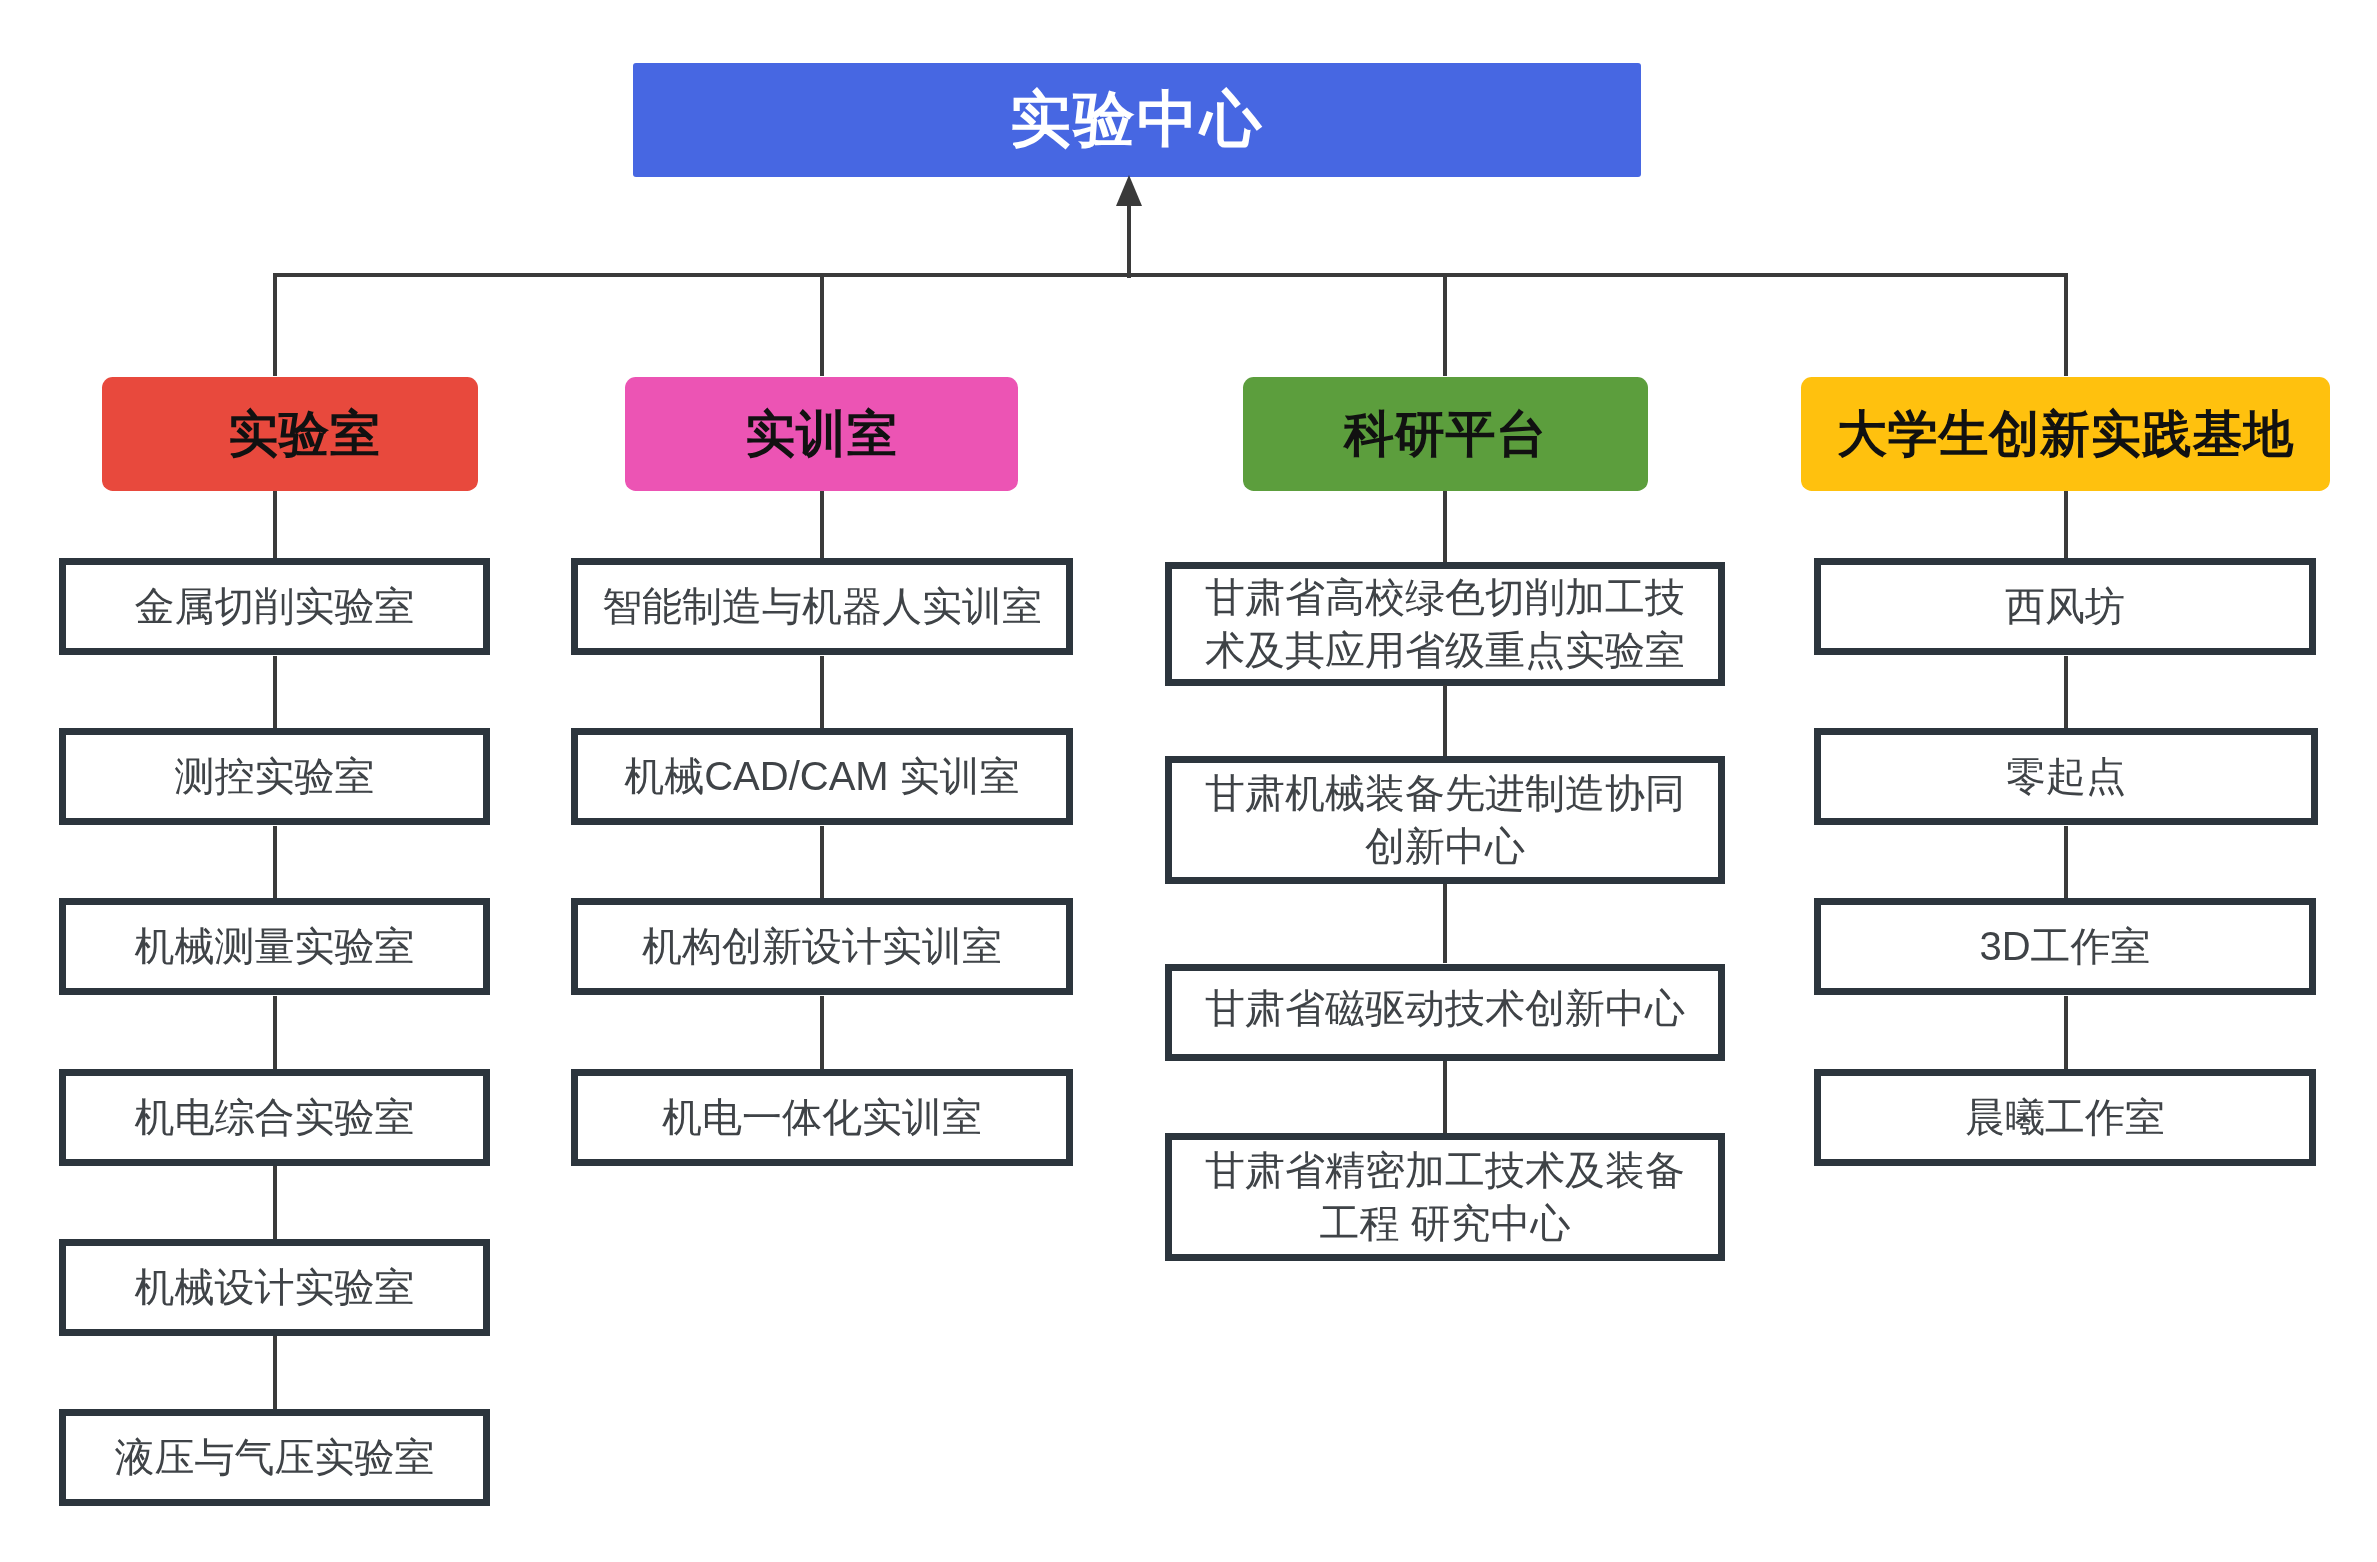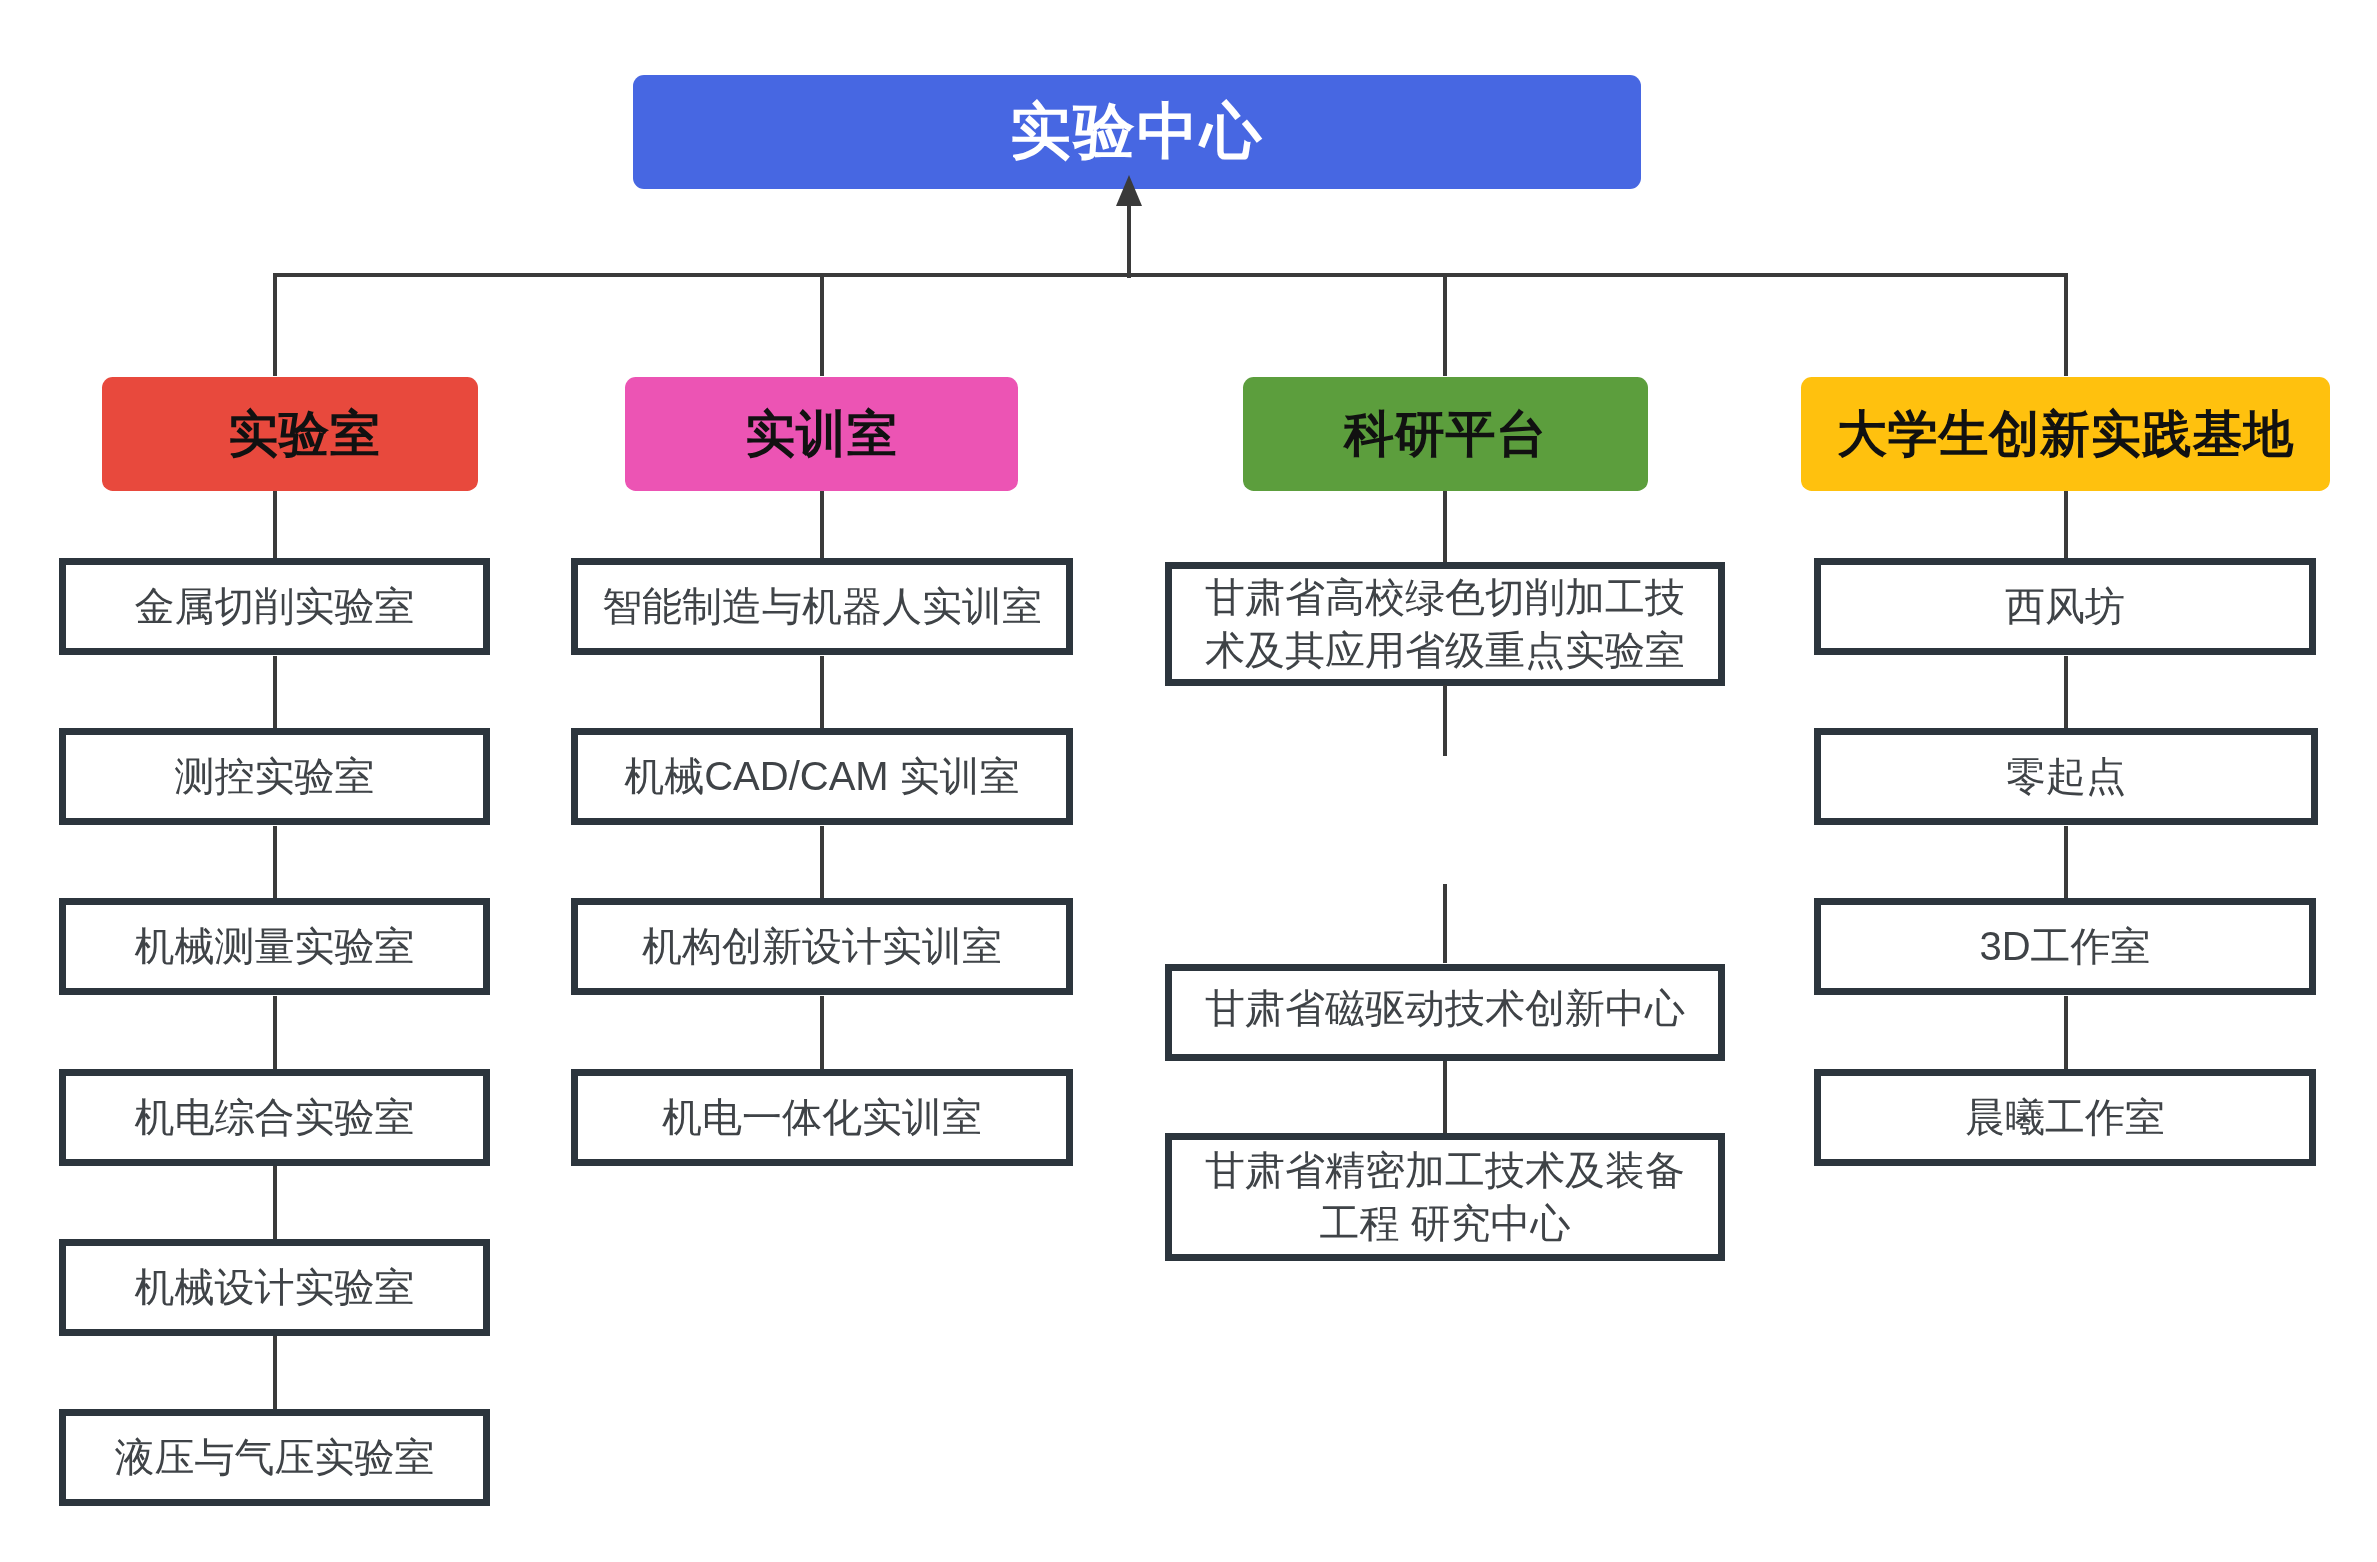--- a/index.html
+++ b/index.html
@@ -18,26 +18,25 @@
   }
   .arrowhead{
     position:absolute;
     width:0;height:0;
     border-left:13.2px solid transparent;
     border-right:13.2px solid transparent;
     border-bottom:31px solid #3a3a3a;
   }
   .rootbox{
     position:absolute;
-    border-radius:11px;
+    border-radius:3px;
     display:flex;align-items:center;justify-content:center;
     font-size:61px;font-weight:bold;color:#ffffff;
     letter-spacing:2.5px;
     text-align:center;
-    margin-top:12px;
   }
   .header{
     position:absolute;
     border-radius:10.7px;
     display:flex;align-items:center;justify-content:center;
     font-size:50px;font-weight:bold;color:#111111;
     letter-spacing:0.8px;
     text-align:center;
   }
   .node{
@@ -102,20 +101,22 @@
   <div class="node" style="left: 571px; top: 1069px; width: 502px; height: 97px; border-color: rgb(44, 53, 61); color: rgb(63, 67, 71);">机电一体化实训室</div>
 
   <div class="vline" style="left: 1443px; top: 273px; width: 4.1px; height: 103px; background-color: rgb(58, 58, 58);"></div>
   <div class="header" style="left: 1243px; top: 377px; width: 405px; height: 114px; background-color: rgb(92, 158, 61); color: rgb(17, 17, 17);">科研平台</div>
   <div class="vline" style="left: 1443px; top: 491px; width: 4.1px; height: 71px; background-color: rgb(58, 58, 58);"></div>
 
   <div class="node" style="left: 1165px; top: 562px; width: 560px; height: 124px; border-color: rgb(44, 53, 61); color: rgb(63, 67, 71);">甘肃省高校绿色切削加工技
 术及其应用省级重点实验室</div>
   <div class="vline" style="left: 1443px; top: 685px; width: 4.1px; height: 71px; background-color: rgb(58, 58, 58);"></div>
 
+  <div class="node" style="left: 1165px; top: 756px; width: 560px; height: 128px; border-color: rgb(44, 53, 61); color: rgb(63, 67, 71);">甘肃机械装备先进制造协同
+创新中心</div>
   <div class="vline" style="left: 1443px; top: 884px; width: 4.1px; height: 79px; background-color: rgb(58, 58, 58);"></div>
 
   <div class="node" style="left: 1165px; top: 964px; width: 560px; height: 97px; border-color: rgb(44, 53, 61); color: rgb(63, 67, 71); font-family: Liberation Mono, monospace;">甘肃省磁驱动技术创新中心</div>
   <div class="vline" style="left: 1443px; top: 1061px; width: 4.1px; height: 72px; background-color: rgb(58, 58, 58);"></div>
 
   <div class="node" style="left: 1165px; top: 1133px; width: 560px; height: 128px; border-color: rgb(44, 53, 61); color: rgb(63, 67, 71);">甘肃省精密加工技术及装备
 工程 研究中心</div>
 
   <div class="vline" style="left: 2064px; top: 273px; width: 4.1px; height: 103px; background-color: rgb(58, 58, 58);"></div>
   <div class="header" style="left: 1801px; top: 377px; width: 529px; height: 114px; background-color: rgb(255, 193, 14); color: rgb(17, 17, 17);">大学生创新实践基地</div>

